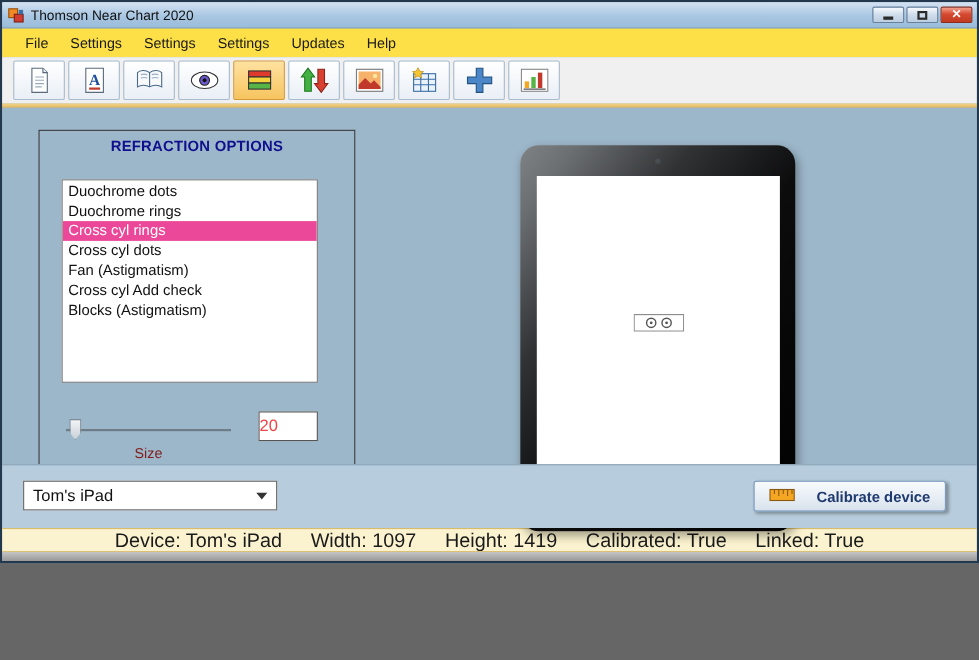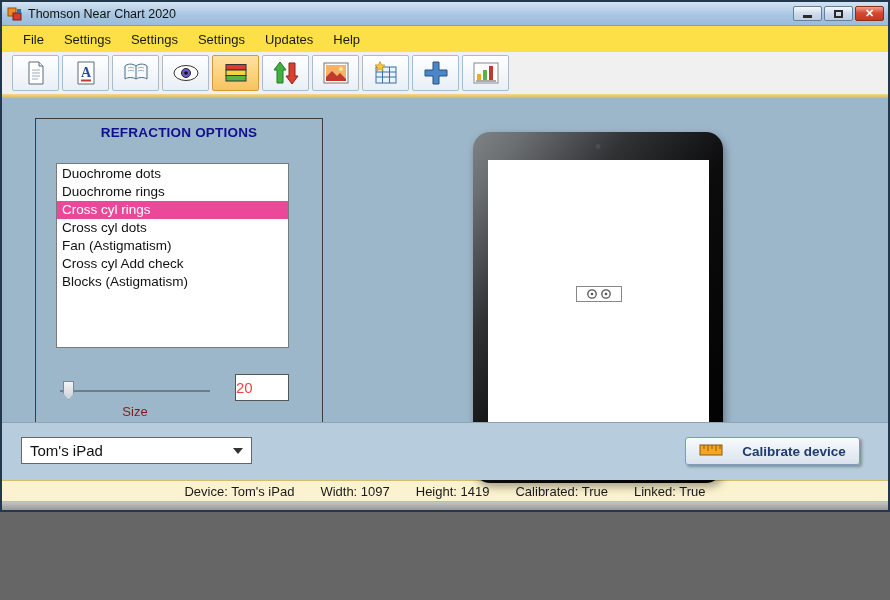--- a/index.html
+++ b/index.html
@@ -52,21 +52,21 @@
   .target { position:absolute; left:50%; top:46%; transform:translate(-50%,-50%); }
 
   
   .device-bar { height:58px; background:#b7ccdc; border-top:1px solid #8ba4b6; position:relative; }
   .device-select { position:absolute; left:19px; top:14px; width:231px; height:27px; background:#fff; border:1px solid #666; display:flex; align-items:center; padding:0 6px 0 8px; font-size:15px; color:#111; cursor:pointer; }
   .device-select .sel-text { flex:1; }
   .chevron { width:0; height:0; border-left:5px solid transparent; border-right:5px solid transparent; border-top:6px solid #333; margin-right:2px; }
   .calibrate-btn { position:absolute; left:683px; top:14px; width:175px; height:28px; background:linear-gradient(#f8fbfd,#d9e2ec); border:1px solid #7d9cc0; border-radius:3px; box-shadow:2px 2px 3px rgba(0,0,0,.3); display:flex; align-items:center; justify-content:center; gap:19px; font-size:13.5px; font-weight:600; color:#1e3a6e; font-family:"Liberation Sans",sans-serif; cursor:pointer; }
 
   
-  .statusbar { height:22px; background:#fbf3cf; border-top:1px solid #d9bc6b; border-bottom:1px solid #d9bc6b; display:flex; align-items:center; justify-content:center; gap:26px; font-size:13px; color:#1a1a1a; }
+  .statusbar { height:22px; background:#fbf3cf; border-top:1px solid #d9bc6b; border-bottom:1px solid #d9bc6b; display:flex; align-items:center; justify-content:center; gap:26px; font-size:18px; color:#1a1a1a; }
   .bottom-frame { height:8px; background:linear-gradient(#c4c4c4,#989898); }
 </style>
 </head>
 <body>
 
 <div class="window">
 
   <div class="titlebar">
     <span class="app-icon">
       <svg width="16" height="16">

